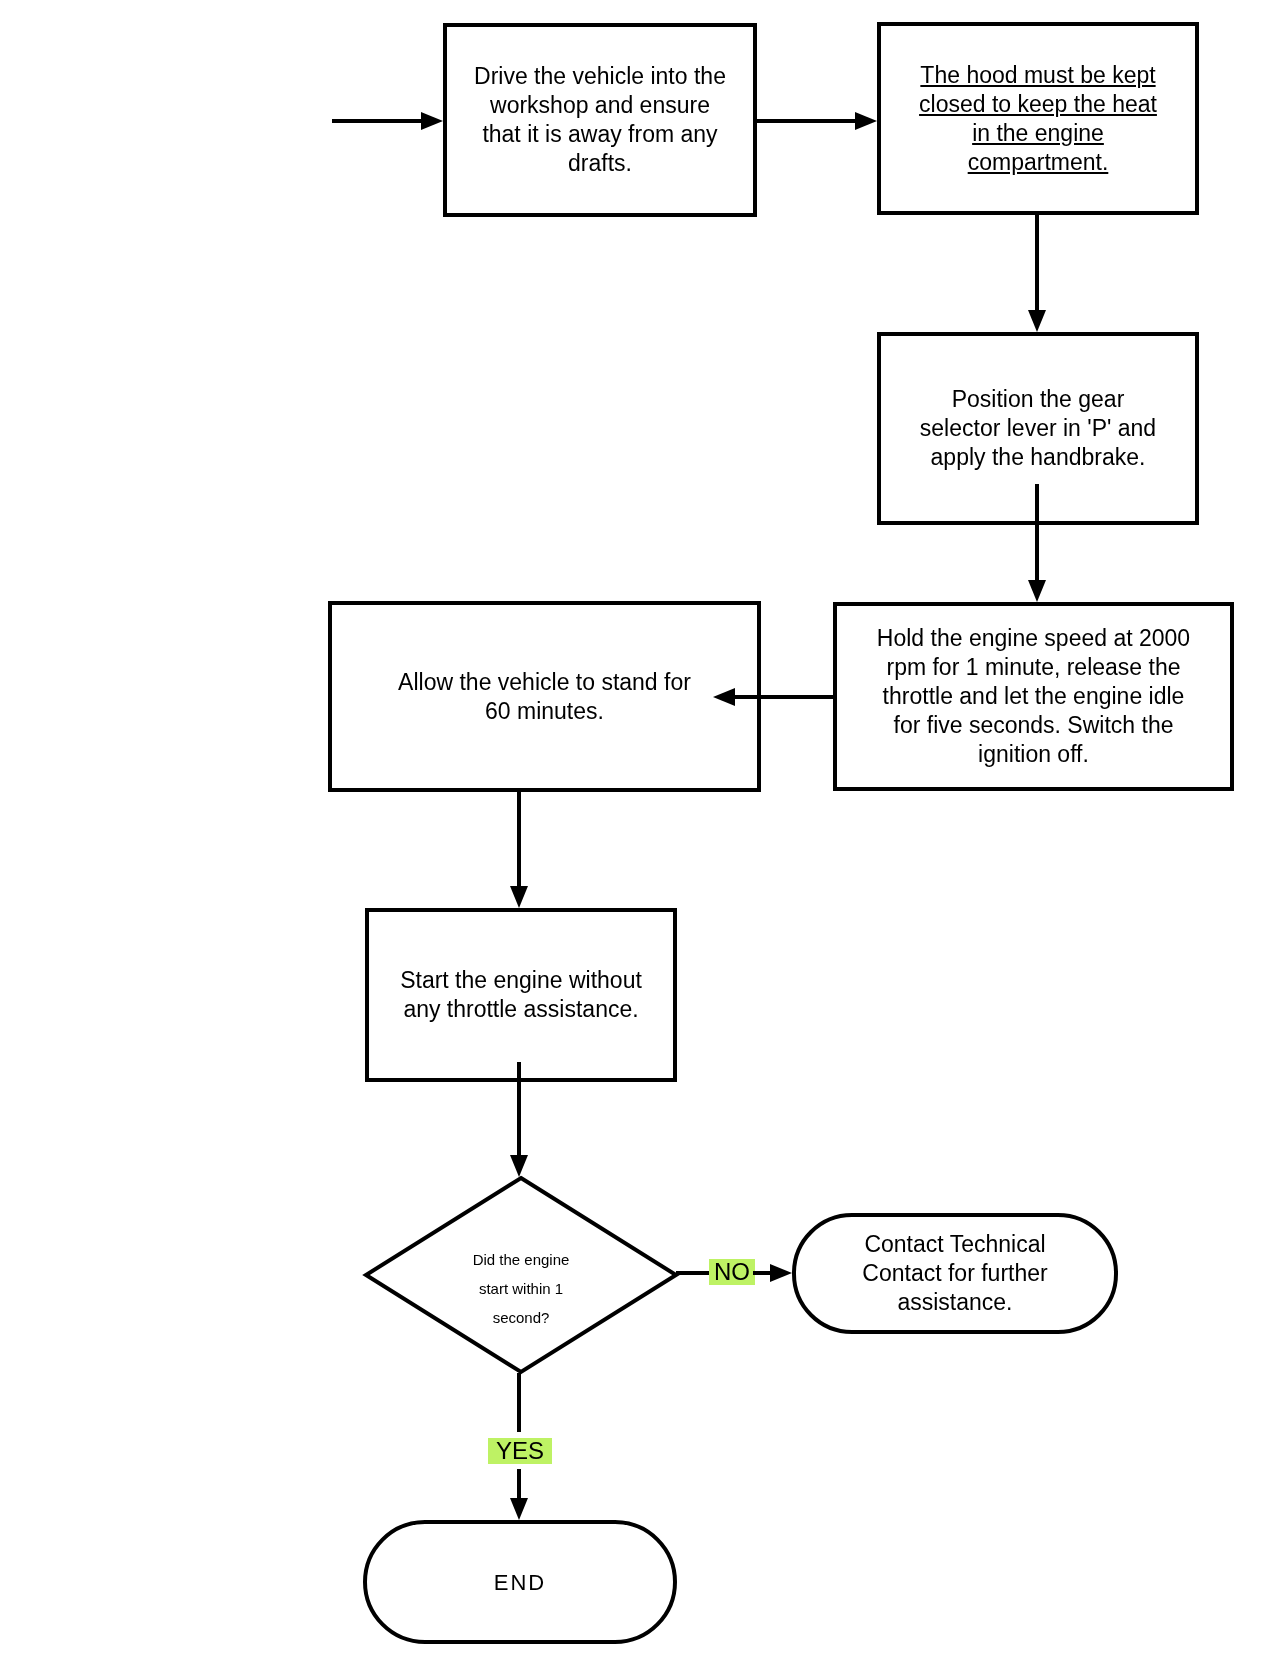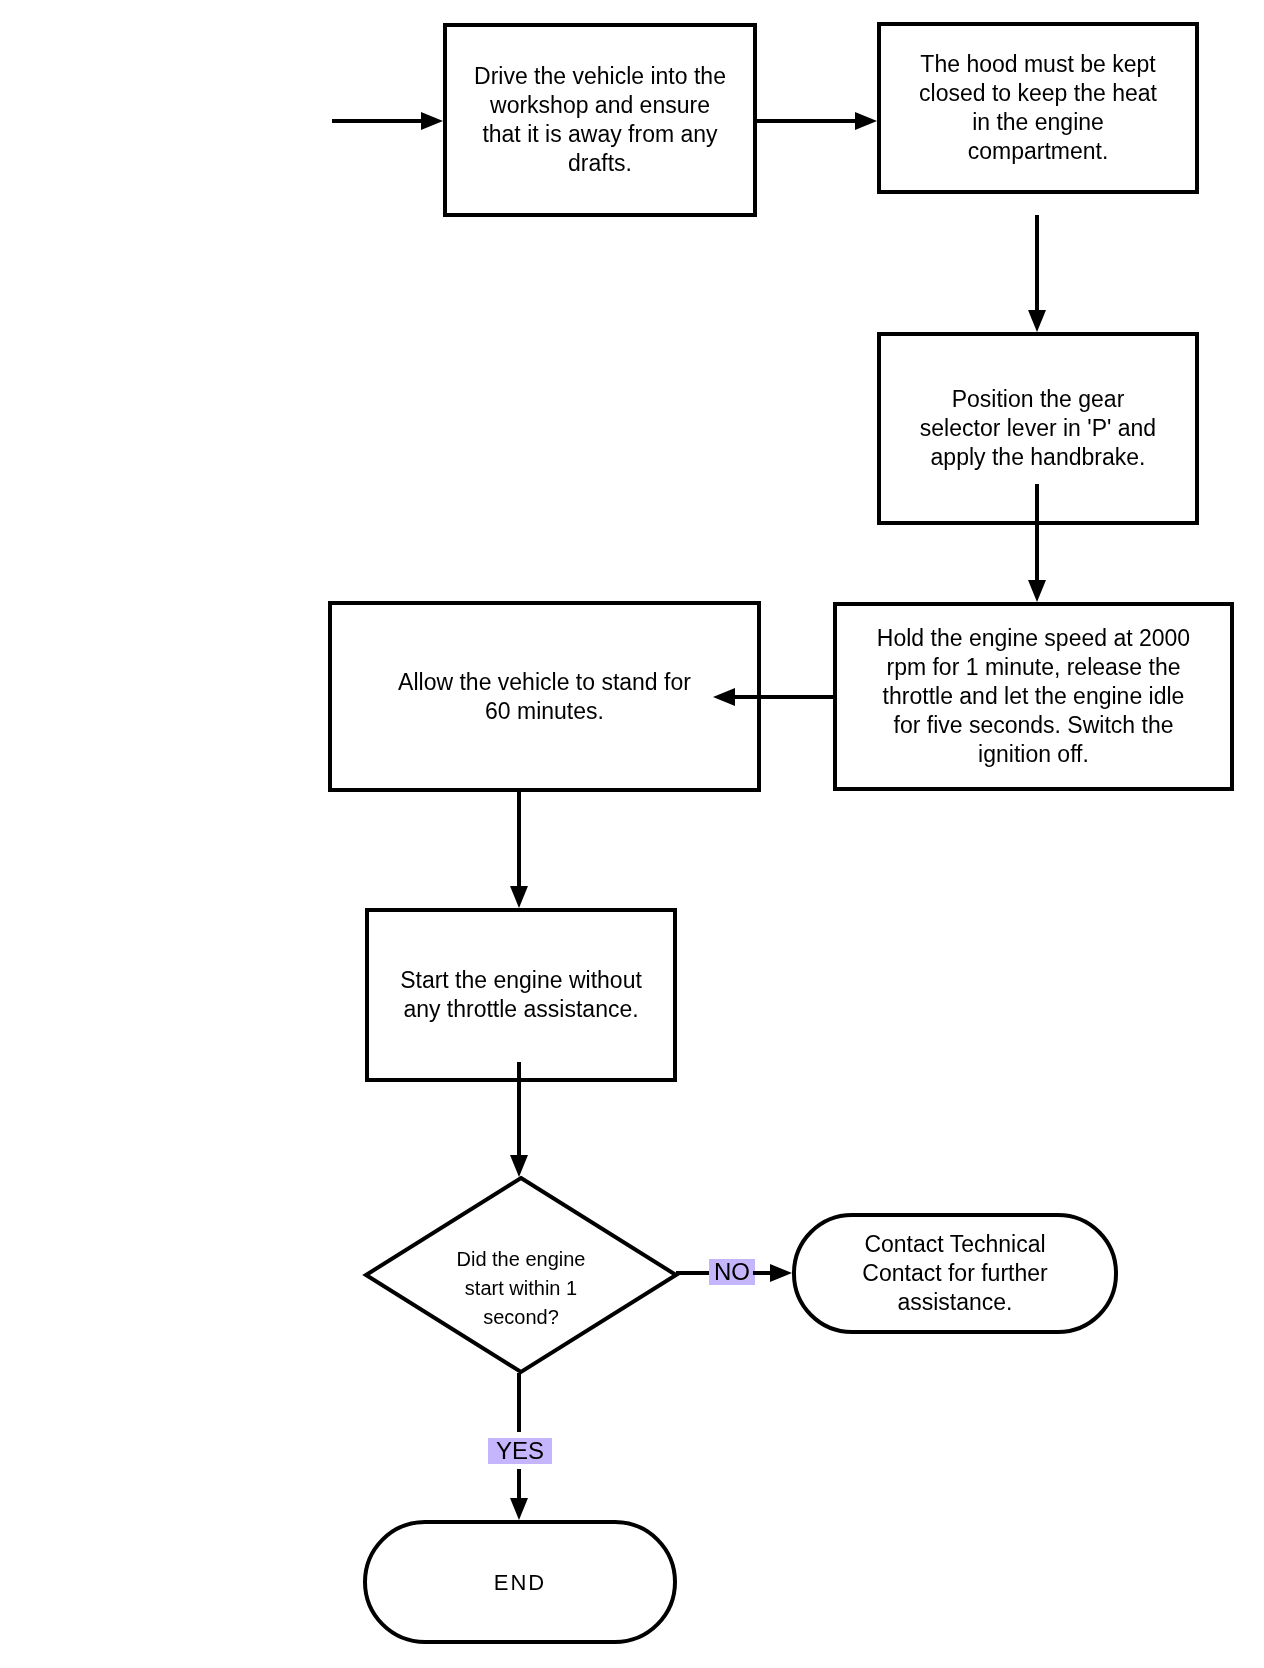--- a/index.html
+++ b/index.html
@@ -29,41 +29,41 @@
   .hline, .vline { position: absolute; background: #000000; }
   .head { position: absolute; width: 0; height: 0; }
   .head-right { border-left: 22px solid #000; border-top: 9px solid transparent; border-bottom: 9px solid transparent; }
   .head-left  { border-right: 22px solid #000; border-top: 9px solid transparent; border-bottom: 9px solid transparent; }
   .head-down  { border-top: 22px solid #000; border-left: 9px solid transparent; border-right: 9px solid transparent; }
   .edge-label {
     position: absolute;
     font-size: 24px;
     line-height: 26px;
     text-align: center;
-    background: #c4b5fd;
+    background: #bef264;
   }
   
   #n-road-test { left: 18px;  top: 24px;  width: 314px; height: 194px; }
   #n-drive-in  { left: 443px; top: 23px;  width: 314px; height: 194px; }
-  #n-hood      { left: 877px; top: 22px;  width: 322px; height: 172px; }
+  #n-hood      { left: 877px; top: 22px;  width: 322px; height: 193px; text-decoration: underline; }
   #n-gear      { left: 877px; top: 332px; width: 322px; height: 193px; }
   #n-hold      { left: 833px; top: 602px; width: 401px; height: 189px; }
   #n-stand     { left: 328px; top: 601px; width: 433px; height: 191px; text-align: center; }
   #n-start     { left: 365px; top: 908px; width: 312px; height: 174px; }
   
   #n-contact { left: 792px; top: 1213px; width: 326px; height: 121px; border-radius: 60px; }
   #n-end     { left: 363px; top: 1520px; width: 314px; height: 124px; border-radius: 62px; font-size: 22px; letter-spacing: 2px; }
   
   #diamond-wrap { position: absolute; left: 360px; top: 1172px; width: 322px; height: 206px; }
   #diamond-wrap svg { position: absolute; left: 0; top: 0; }
   #diamond-text {
     position: absolute; left: 0; top: 0; right: 0; bottom: 0;
     display: flex; align-items: center; justify-content: center;
     text-align: center; white-space: pre-line;
-    font-size: 20px; line-height: 29px; padding-top: 26px;
+    font-size: 15px; line-height: 29px; padding-top: 26px;
   }
 </style>
 </head>
 <body>
 
 <div id="canvas">
 
   <div class="node" id="n-drive-in">Drive the vehicle into the
 workshop and ensure
 that it is away from any

